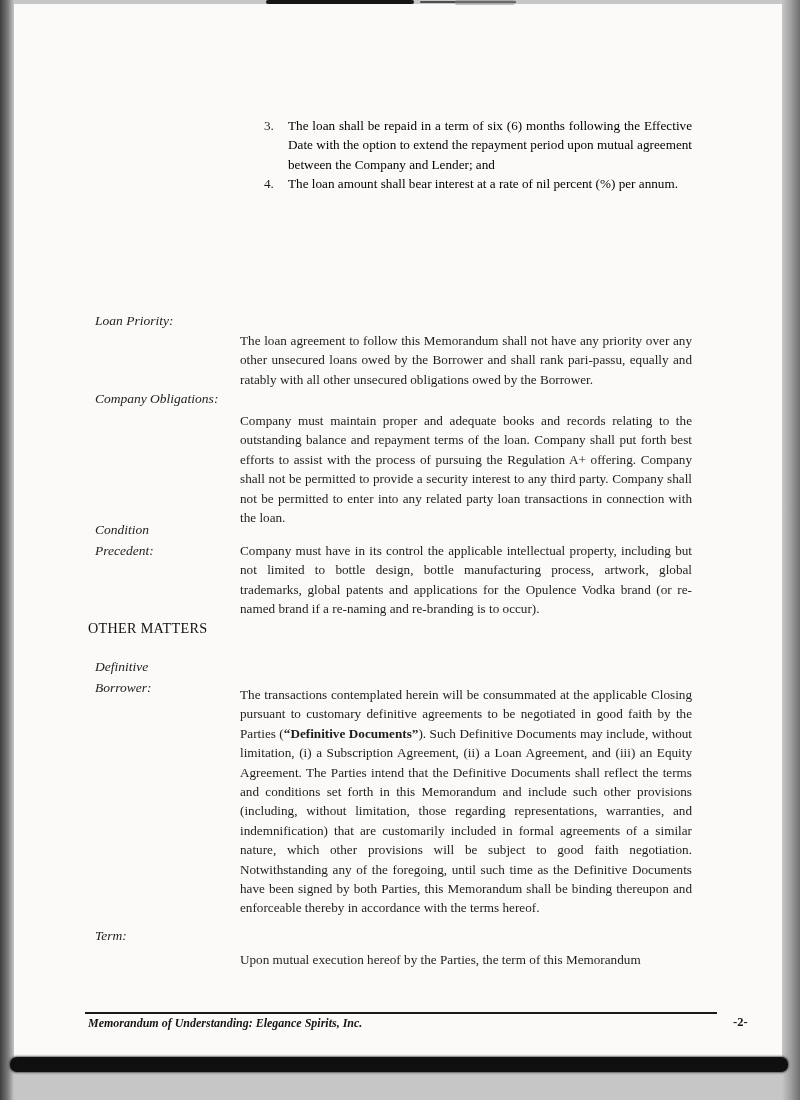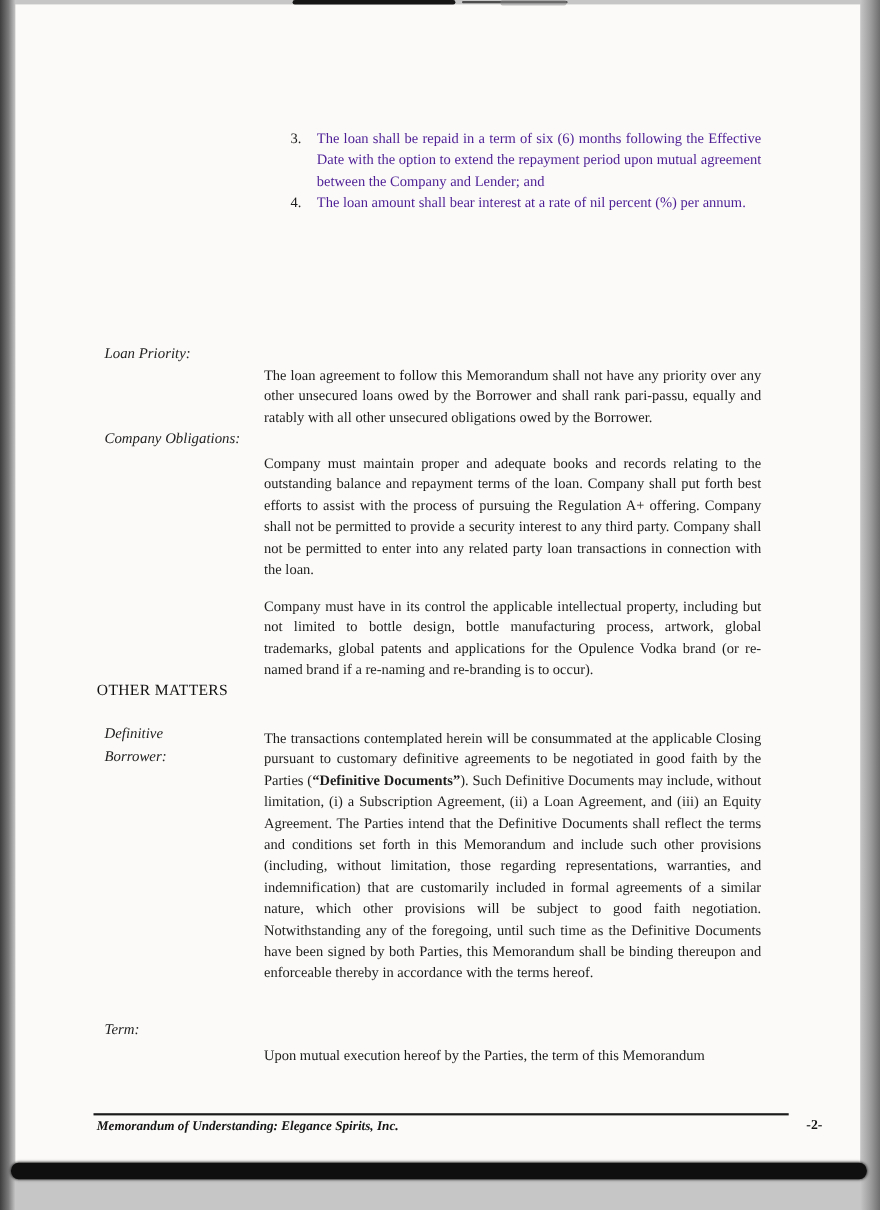--- a/index.html
+++ b/index.html
@@ -35,21 +35,21 @@
     position:absolute;left:95px;width:150px;
     font-size:13.5px;font-style:italic;color:#222;line-height:1.55;
   }
   .heading{
     position:absolute;left:88px;width:220px;
     font-size:14.2px;font-weight:normal;color:#111;letter-spacing:.3px;
   }
   .num-list{position:absolute;left:264px;top:116px;width:428px;}
   .num-item{display:grid;grid-template-columns:24px 1fr;}
   .num-item .num{font-size:13.2px;line-height:1.47;color:#1d1d1d;}
-  .num-item .itext{font-size:13.2px;line-height:1.47;text-align:justify;color:#4c1d95;}
+  .num-item .itext{font-size:13.2px;line-height:1.47;text-align:justify;color:#000000;}
   .bold-inline{font-weight:bold;}
   .footer-rule{position:absolute;left:85px;top:1012px;width:632px;border-top:2px solid #1b1b1b;}
   .footer-left{position:absolute;left:88px;top:1016px;font-size:12px;font-weight:bold;color:#151515;font-style:italic;}
   .footer-right{position:absolute;left:733px;top:1015px;font-size:12.5px;font-weight:bold;color:#151515;}
 </style>
 </head>
 <body>
 
 <div class="scan">
   <div class="paper"></div>
@@ -72,29 +72,33 @@
     </div>
   </div>
 
 
   <div class="label" style="top:311px">Loan Priority:</div>
   <div class="body-text" style="top:331px">The loan agreement to follow this Memorandum shall not have any priority over any other unsecured loans owed by the Borrower and shall rank pari-passu, equally and ratably with all other unsecured obligations owed by the Borrower.</div>
 
   <div class="label" style="top:389px">Company Obligations:</div>
   <div class="body-text" style="top:411px">Company must maintain proper and adequate books and records relating to the outstanding balance and repayment terms of the loan. Company shall put forth best efforts to assist with the process of pursuing the Regulation A+ offering. Company shall not be permitted to provide a security interest to any third party. Company shall not be permitted to enter into any related party loan transactions in connection with the loan.</div>
 
+  <div class="label" style="top:520px">
+    <div>Condition</div>
+    <div>Precedent:</div>
+  </div>
   <div class="body-text" style="top:541px">Company must have in its control the applicable intellectual property, including but not limited to bottle design, bottle manufacturing process, artwork, global trademarks, global patents and applications for the Opulence Vodka brand (or re-named brand if a re-naming and re-branding is to occur).</div>
 
   <div class="heading" style="top:620px">OTHER MATTERS</div>
 
   <div class="label" style="top:657px">
     <div>Definitive</div>
     <div>Borrower:</div>
   </div>
-  <div class="body-text" style="top:661px">
+  <div class="body-text" style="top:685px">
     <span>The transactions contemplated herein will be consummated at the applicable Closing pursuant to customary definitive agreements to be negotiated in good faith by the Parties (</span><span class="bold-inline">“Definitive Documents”</span><span>). Such Definitive Documents may include, without limitation, (i) a Subscription Agreement, (ii) a Loan Agreement, and (iii) an Equity Agreement. The Parties intend that the Definitive Documents shall reflect the terms and conditions set forth in this Memorandum and include such other provisions (including, without limitation, those regarding representations, warranties, and indemnification) that are customarily included in formal agreements of a similar nature, which other provisions will be subject to good faith negotiation. Notwithstanding any of the foregoing, until such time as the Definitive Documents have been signed by both Parties, this Memorandum shall be binding thereupon and enforceable thereby in accordance with the terms hereof.</span>
   </div>
 
   <div class="label" style="top:926px">Term:</div>
   <div class="body-text" style="top:950px">Upon mutual execution hereof by the Parties, the term of this Memorandum</div>
 
   <div class="footer-rule"></div>
   <div class="footer-left">Memorandum of Understanding: Elegance Spirits, Inc.</div>
   <div class="footer-right">-2-</div>
 </div>

